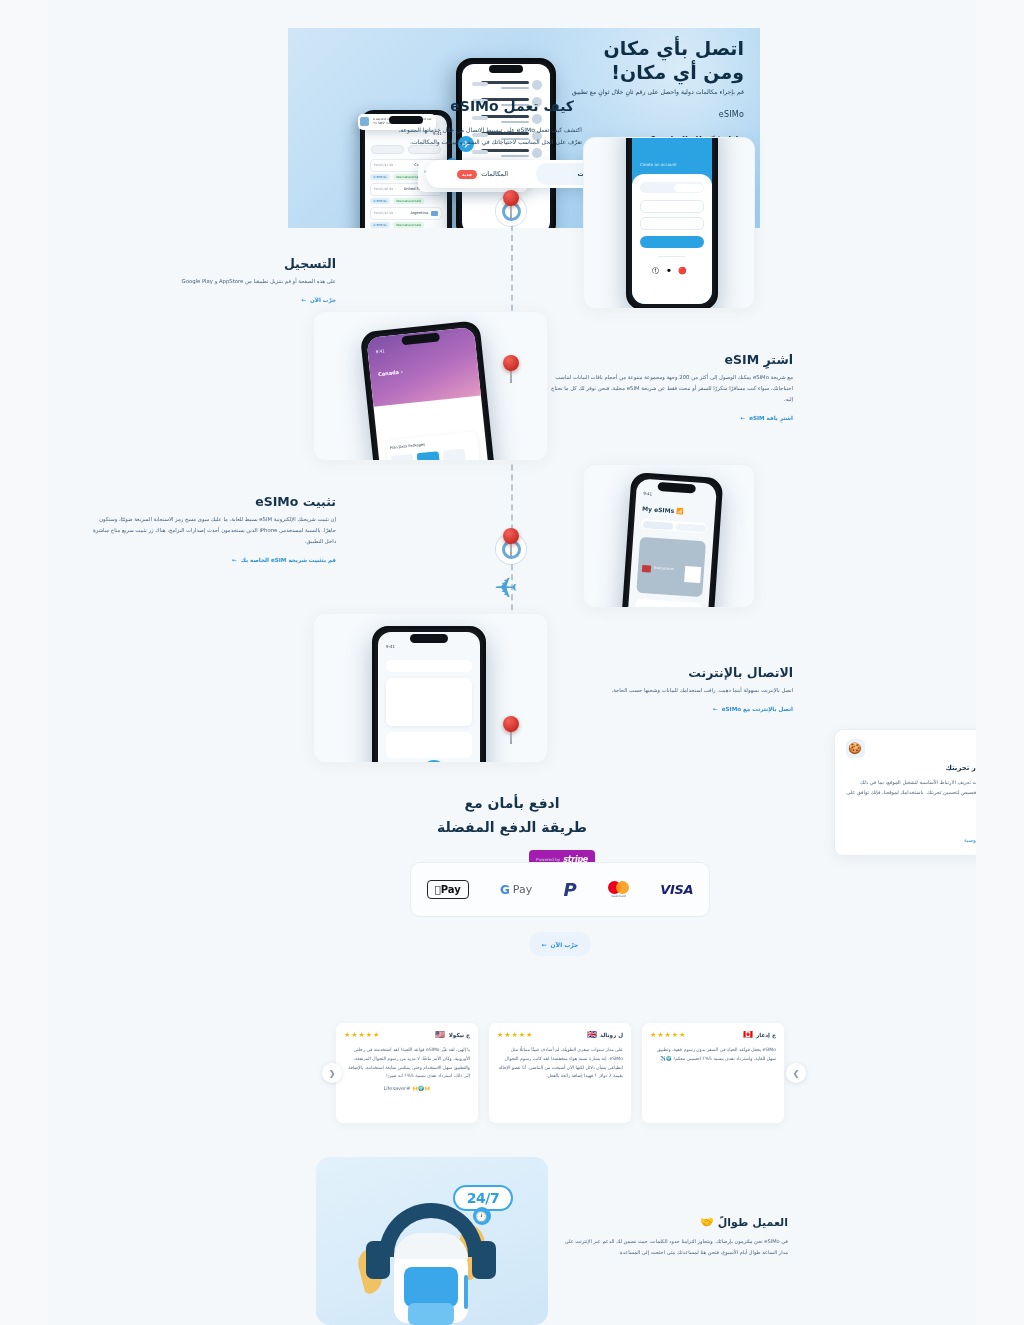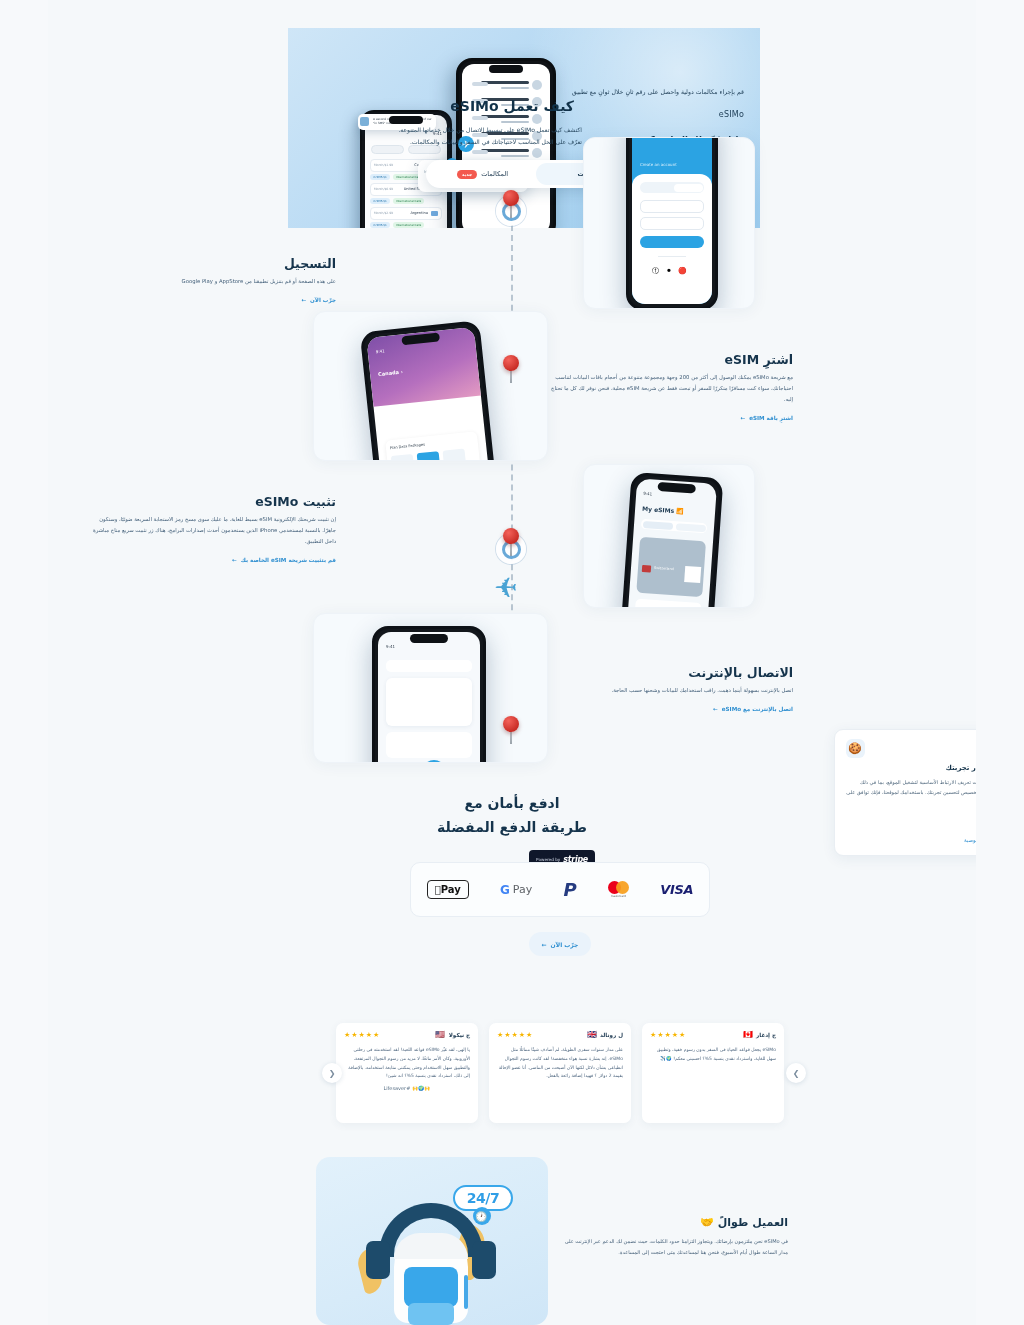--- a/index.html
+++ b/index.html
@@ -209,21 +209,21 @@
   .step-link .arw { margin-right: 4px; }
 
   
   .pay-title {
     position: absolute; left: 0; right: 0; top: 792px;
     text-align: center; font-size: 14px; font-weight: bold;
     color: #15344c; line-height: 1.7;
   }
   .stripe-badge {
     position: absolute; left: 481px; top: 850px;
-    width: 66px; height: 18px; background: #0f172a;
+    width: 66px; height: 18px; background: #a21caf;
     border-radius: 4px; display: flex; align-items: center;
     justify-content: center; gap: 3px; direction: ltr;
   }
   .stripe-badge .pw { font-size: 4.2px; color: #cdd4e2; }
   .stripe-badge .st { font-size: 8px; color: #fff; font-weight: bold; font-style: italic; letter-spacing: -.3px; }
   .pay-box {
     position: absolute; left: 362px; top: 862px;
     width: 300px; height: 55px; background: #fbfdfe;
     border: 1px solid #e8eef4; border-radius: 10px;
     display: flex; align-items: center; justify-content: space-around;
@@ -436,20 +436,24 @@
     <div class="tg-icon2">✈</div>
 
     <div class="card-float">
       <span class="flag"></span>
       <span class="nm">United Kingdom</span>
       <span class="pr">$1.99/Month</span>
       <span class="tg">International Calls</span>
       <span class="tg2">$1 in SMS</span>
     </div>
 
+    <div class="hero-title">
+      <div>اتصل بأي مكان</div>
+      <div>ومن أي مكان!</div>
+    </div>
     <div class="hero-sub">قم بإجراء مكالمات دولية واحصل على رقم ثانٍ خلال ثوانٍ مع تطبيق</div>
     <div class="hero-brandline">eSIMo</div>
     <div class="hero-q">ماذا يقدّم لك التطبيق؟</div>
 
     <div class="hero-feat f1">
       <span class="feat-badge">📍</span>
       <span>احصل على رقم محلي في أي دولة فورًا</span>
     </div>
     <div class="hero-feat f2">
       <span class="feat-badge">📱</span>

